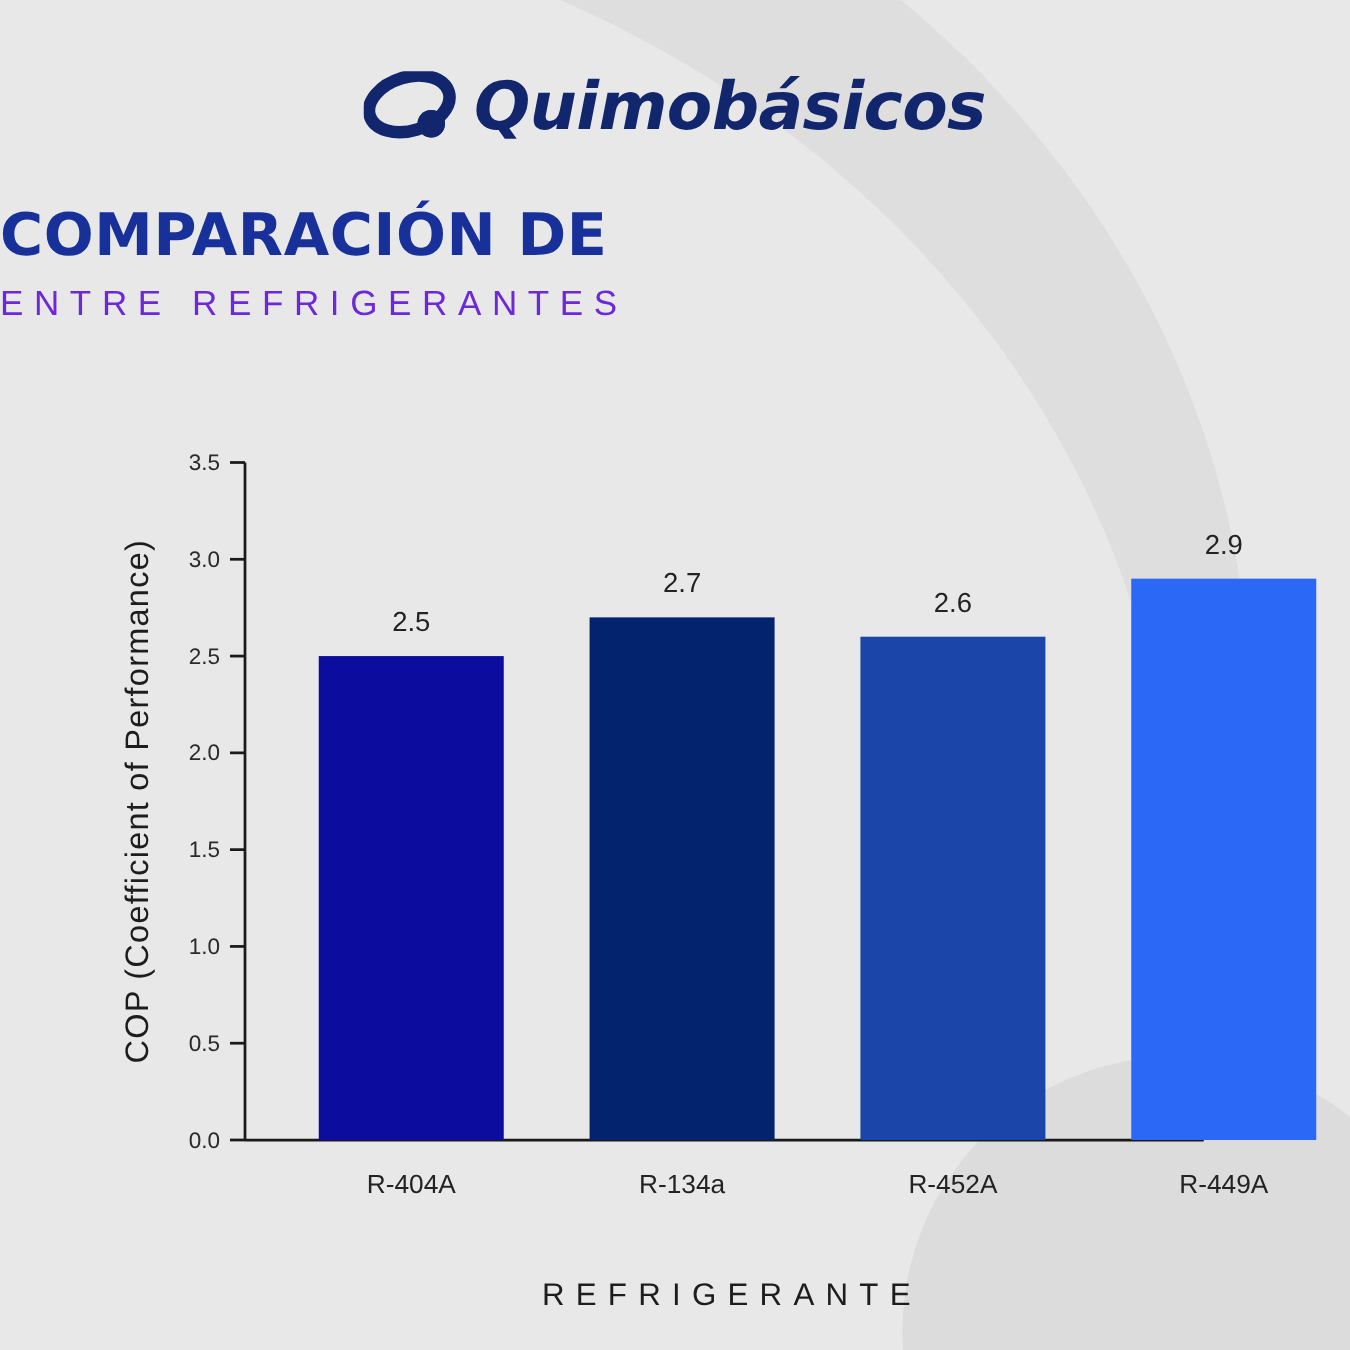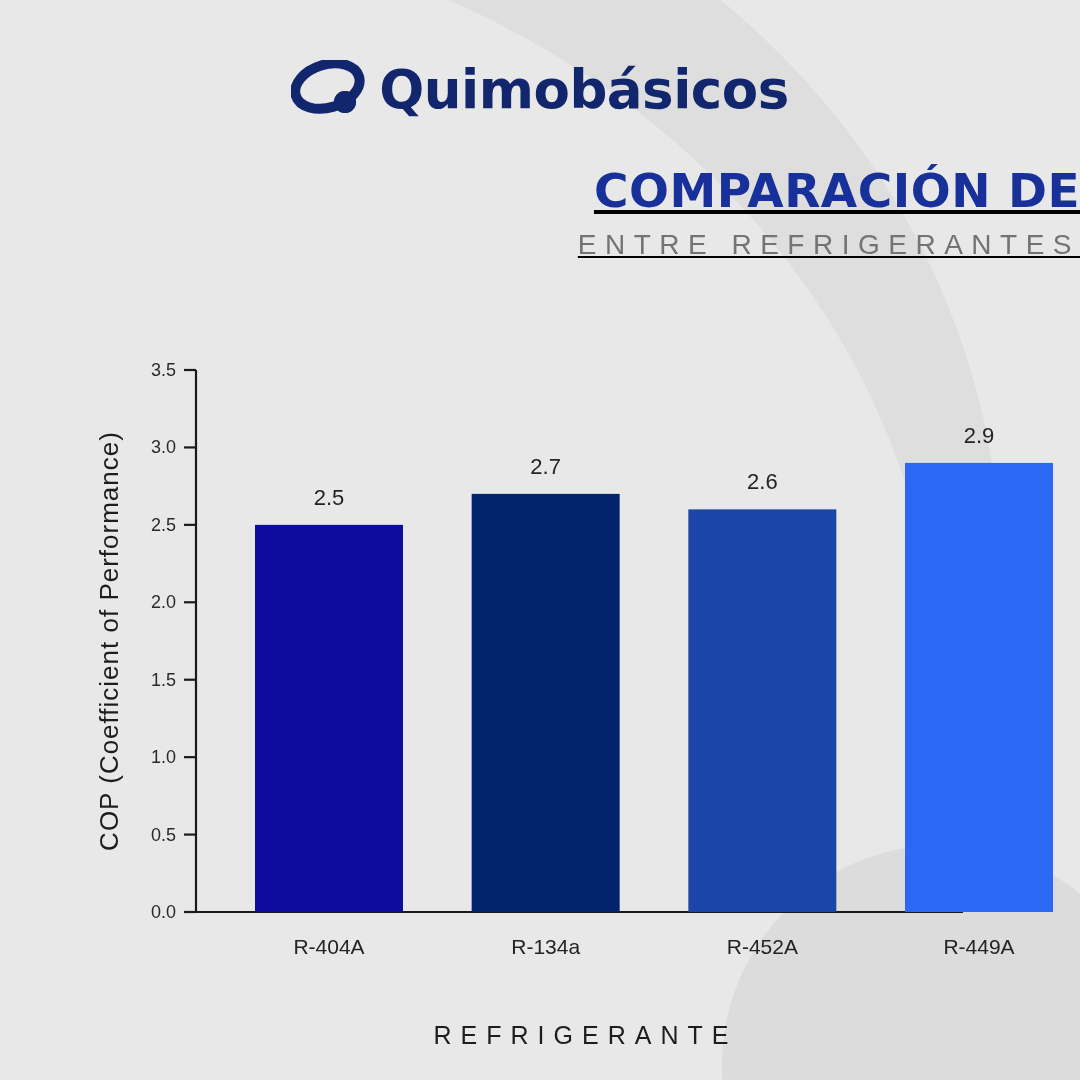--- a/index.html
+++ b/index.html
@@ -66,63 +66,63 @@
 
   
   .header {
     position: relative;
     z-index: 3;
     padding-top: 54px;
     text-align: center;
   }
   .logo {
     display: inline-flex;
-    align-items: flex-end;
+    align-items: center;
     gap: 14px;
     height: 62px;
+    font-style: italic;
   }
   .logo-mark {
     width: 74px;
     height: 56px;
     display: block;
   }
   .logo-word {
     font-family: "DejaVu Sans", sans-serif;
     font-weight: bold;
     font-size: 53px;
     letter-spacing: -0.5px;
     color: #12266e;
     line-height: 1;
     white-space: nowrap;
   }
 
   .title-block {
     position: relative;
     z-index: 3;
-    text-align: right;
+    text-align: left;
     margin-top: 44px;
-    text-decoration: underline;
   }
   .title-line {
     font-family: "DejaVu Sans", sans-serif;
     font-weight: bold;
     font-size: 47px;
     line-height: 1.14;
     letter-spacing: 0.5px;
     color: #17309a;
     text-transform: uppercase;
     white-space: nowrap;
   }
   .subtitle {
     margin-top: 11px;
     font-family: "Liberation Sans", sans-serif;
     font-size: 28px;
     font-weight: normal;
     letter-spacing: 8.5px;
-    color: #737373;
+    color: #6d28d9;
     text-transform: uppercase;
     white-space: nowrap;
   }
 
   
   .chart-area {
     position: absolute;
     z-index: 3;
     left: 0;
     top: 340px;

